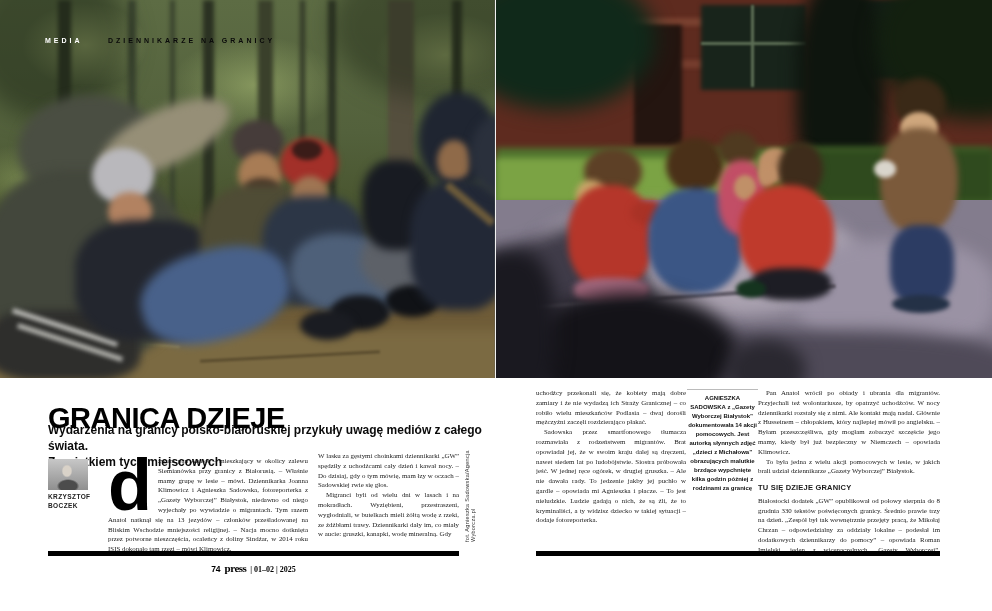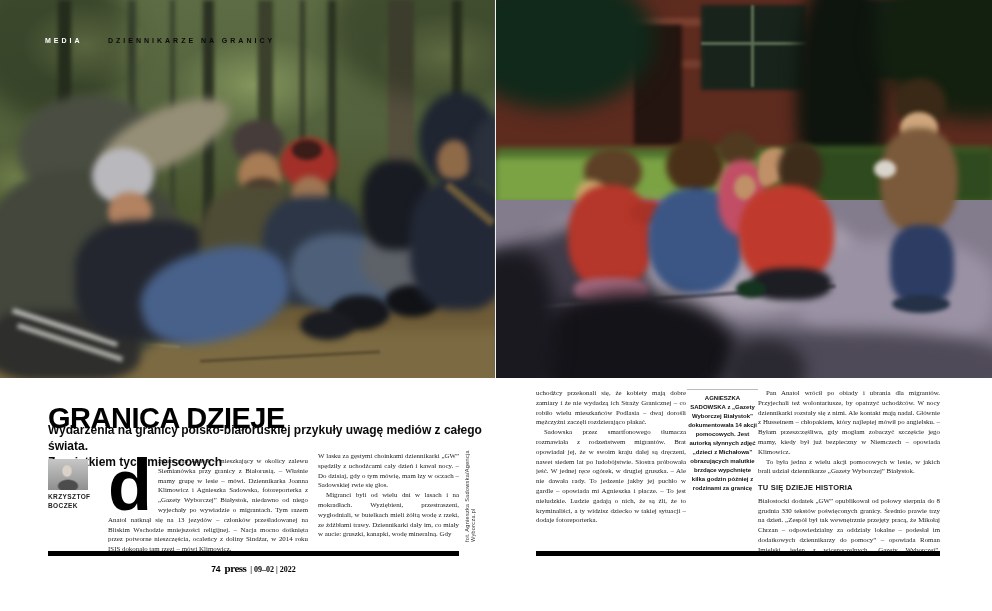--- a/index.html
+++ b/index.html
@@ -205,25 +205,25 @@
     <p class="indent">Sadowska przez smartfonowego tłumacza rozmawiała z rodzeństwem migrantów. Brat opowiadał jej, że w swoim kraju dalej są dręczeni, nawet siedem lat po ludobójstwie. Siostra próbowała jeść. W jednej ręce ogórek, w drugiej gruszka. – Ale nie dawała rady. To jedzenie jakby jej puchło w gardle – opowiada mi Agnieszka i płacze. – To jest nieludzkie. Ludzie gadają o nich, że są źli, że to kryminaliści, a ty widzisz dziecko w takiej sytuacji – dodaje fotoreporterka.</p>
   </div>
 
   <div class="caption-col">
     <p><span>AGNIESZKA SADOWSKA</span> <span>z „Gazety Wyborczej Białystok” dokumentowała 14 akcji pomocowych. Jest autorką słynnych zdjęć „dzieci z Michałowa” obrazujących malutkie brzdące wypchnięte kilka godzin później z rodzinami za granicę</span></p>
   </div>
 
   <div class="col" id="col4">
     <p class="indent">Pan Anatol wrócił po obiady i ubrania dla migrantów. Przyjechali też wolontariusze, by opatrzyć uchodźców. W nocy dziennikarki rozstały się z nimi. Ale kontakt mają nadal. Głównie z Husseinem – chłopakiem, który najlepiej mówił po angielsku. – Byłam przeszczęśliwa, gdy mogłam zobaczyć szczęście jego mamy, kiedy był już bezpieczny w Niemczech – opowiada Klimowicz.</p>
     <p class="indent">To była jedna z wielu akcji pomocowych w lesie, w jakich brali udział dziennikarze „Gazety Wyborczej” Białystok.</p>
-    <h2 class="section-heading">TU SIĘ DZIEJE HISTORIA</h2>
+    <h2 class="section-heading">TU SIĘ DZIEJE GRANICY</h2>
     <p>Białostocki dodatek „GW” opublikował od połowy sierpnia do 8 grudnia 330 tekstów poświęconych granicy. Średnio prawie trzy na dzień. „Zespół był tak wewnętrznie przejęty pracą, że Mikołaj Chrzan – odpowiedzialny za oddziały lokalne – podesłał im dodatkowych dziennikarzy do pomocy” – opowiada Roman Imielski, jeden z wicenaczelnych „Gazety Wyborczej”. Faktycznie malutka, czteroosobowa redakcja po ponad dwóch miesiącach →</p>
   </div>
 
   <div class="credit">fot. Agnieszka Sadowska/Agencja Wyborcza.pl</div>
 
   <div class="footer-bar" id="footer-bar-left"></div>
   <div class="footer" id="footer-left">
-    <span class="pg">74</span><span class="brand">press</span><span class="issue">| 09–02 | 2022</span>
+    <span class="pg">74</span><span class="brand">press</span><span class="issue">| 01–02 | 2025</span>
   </div>
   <div class="footer-bar" id="footer-bar-right"></div>
 
 </div>
 
 </body></html>

